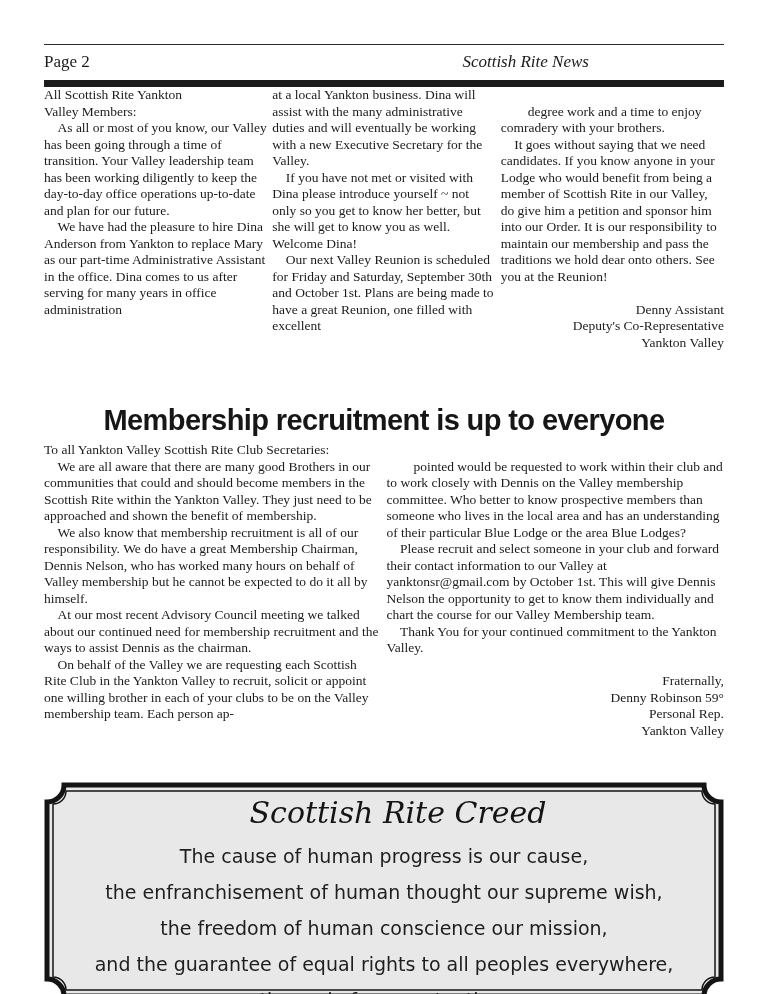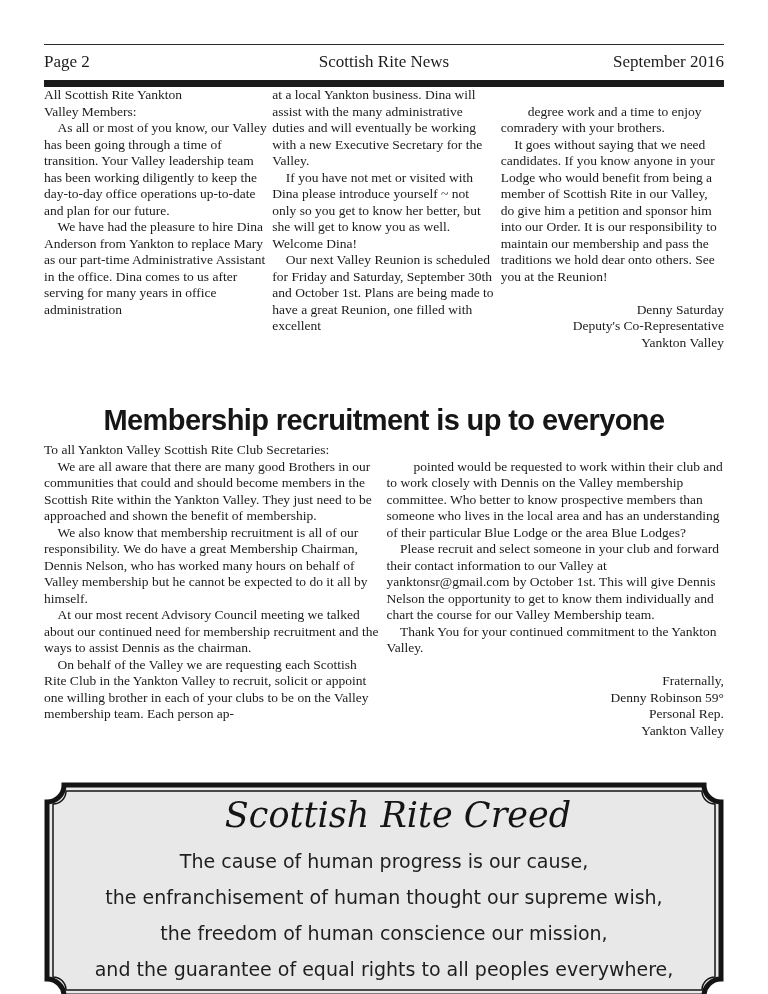--- a/index.html
+++ b/index.html
@@ -17,21 +17,21 @@
     border-top: 1.5px solid #2a2a2a;
     margin-top: 44px;
   }
   .header-row {
     display: flex;
     align-items: flex-end;
     font-size: 17px;
     padding: 7px 0 8px 0;
   }
   .header-row .left  { flex: 1; text-align: left; }
-  .header-row .mid   { flex: 1.4; text-align: center; }
+  .header-row .mid   { flex: 1.4; text-align: center; font-style: italic; }
   .header-row .right { flex: 1; text-align: right; }
   .double-rule {
     height: 2px;
     border-top: 4px solid #1b1b1b;
     border-bottom: 3px solid #1b1b1b;
   }
 
   .headline {
     font-family: "Liberation Sans", sans-serif;
     font-weight: 700;
@@ -64,21 +64,21 @@
   }
   .creed-frame-svg { position: absolute; inset: 0; }
   .creed-content {
     position: relative;
     text-align: center;
     padding-top: 13px;
   }
   .creed-title {
     font-family: "DejaVu Serif", serif;
     font-style: italic;
-    font-size: 35px;
+    font-size: 30px;
     color: #141414;
     padding-left: 28px;
   }
   .creed-body {
     font-family: "DejaVu Sans", sans-serif;
     font-size: 19px;
     line-height: 36px;
     white-space: pre-wrap;
     margin-top: 8px;
     color: #1e1e1e;
@@ -87,38 +87,37 @@
 </head>
 <body>
 
 <div class="page">
 
   <div class="top-rule"></div>
 
   <div class="header-row">
     <span class="left">Page 2</span>
     <span class="mid">Scottish Rite News</span>
-    <span class="right">September 2016</span>
   </div>
 
   <div class="double-rule"></div>
 
   <div>
     <div class="cols">
       <div class="col">All Scottish Rite Yankton
 Valley Members:
  As all or most of you know, our Valley has been going through a time of transition. Your Valley leadership team has been working diligently to keep the day-to-day office operations up-to-date and plan for our future.
  We have had the pleasure to hire Dina Anderson from Yankton to replace Mary as our part-time Administrative Assistant in the office. Dina comes to us after serving for many years in office administration</div>
       <div class="col">at a local Yankton business. Dina will assist with the many administrative duties and will eventually be working with a new Executive Secretary for the Valley.
  If you have not met or visited with Dina please introduce yourself ~ not only so you get to know her better, but she will get to know you as well. Welcome Dina!
  Our next Valley Reunion is scheduled for Friday and Saturday, September 30th and October 1st. Plans are being made to have a great Reunion, one filled with excellent</div>
       <div class="col">
         <span>degree work and a time to enjoy comradery with your brothers.
  It goes without saying that we need candidates. If you know anyone in your Lodge who would benefit from being a member of Scottish Rite in our Valley, do give him a petition and sponsor him into our Order. It is our responsibility to maintain our membership and pass the traditions we hold dear onto others. See you at the Reunion!</span>
-        <div class="sig">Denny Saturday
+        <div class="sig">Denny Assistant
 Deputy's Co-Representative
 Yankton Valley</div>
       </div>
     </div>
   </div>
 
   <div class="article2-block">
     <div class="headline">Membership recruitment is up to everyone</div>
     <div class="cols">
       <div class="col">To all Yankton Valley Scottish Rite Club Secretaries:

